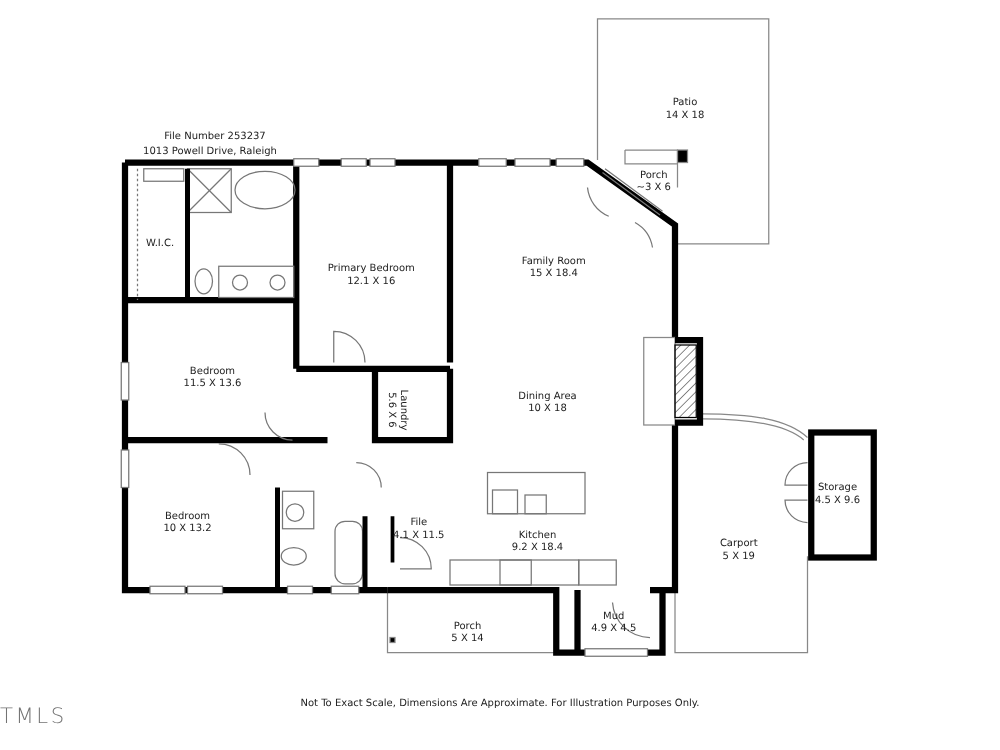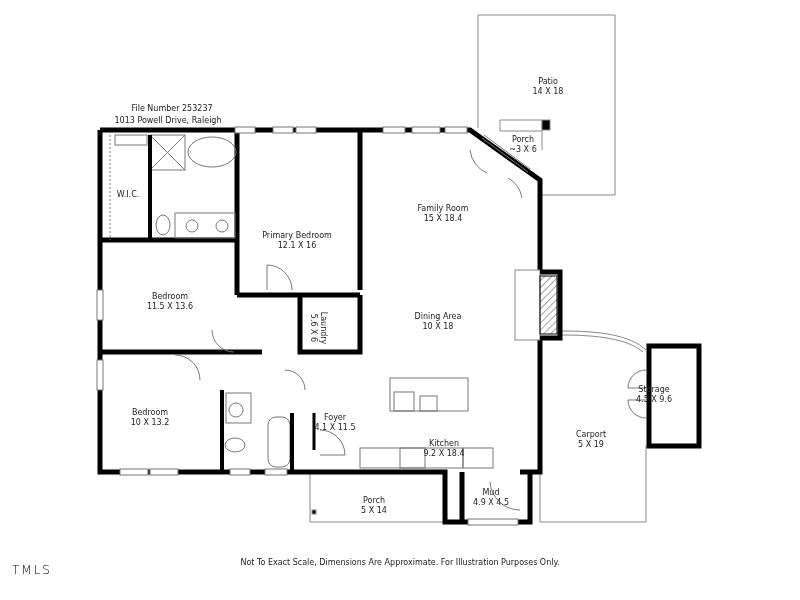--- a/index.html
+++ b/index.html
@@ -5,21 +5,21 @@
   html, body { margin:0; padding:0; background:#ffffff; }
   body { width:800px; height:600px; position:relative; overflow:hidden;
          font-family:"DejaVu Sans", sans-serif; color:#222; }
   svg#plan { position:absolute; left:0; top:0; }
   .lbl { position:absolute; font-size:8px; line-height:10px; text-align:center;
          white-space:nowrap; transform:translateX(-50%); color:#222; }
   .hdr { position:absolute; font-size:8px; line-height:11px; text-align:center;
          transform:translateX(-50%); white-space:nowrap; }
   .footer { position:absolute; left:400px; top:558px; transform:translateX(-50%);
             font-size:8px; white-space:nowrap; }
-  .logo { position:absolute; left:12px; top:563px; font-size:12px; color:#000000;
+  .logo { position:absolute; left:0; top:563px; font-size:17px; color:#737373;
           letter-spacing:2px; font-weight:300; }
   .vert { transform:translateX(-50%) rotate(90deg); transform-origin:center; }
 </style>
 </head>
 <body>
 
 <svg id="plan" width="800" height="600" viewBox="0 0 800 600">
 
   <g fill="none" stroke="#888" stroke-width="1">
     <polyline points="478,128 478,15 615,15 615,195 540,195"></polyline>
@@ -146,53 +146,53 @@
   <div>Patio</div>
   <div>14 X 18</div>
 </div>
 <div class="lbl" style="left:523px; top:135px;">
   <div>Porch</div>
   <div>~3 X 6</div>
 </div>
 <div class="lbl" style="left:128px; top:190px;">
   <div>W.I.C.</div>
 </div>
-<div class="lbl" style="left:297px; top:210px;margin-top:21px;">
+<div class="lbl" style="left:297px; top:210px;">
   <div>Primary Bedroom</div>
   <div>12.1 X 16</div>
 </div>
 <div class="lbl" style="left:443px; top:204px;">
   <div>Family Room</div>
   <div>15 X 18.4</div>
 </div>
 <div class="lbl" style="left:170px; top:292px;">
   <div>Bedroom</div>
   <div>11.5 X 13.6</div>
 </div>
 <div class="lbl vert" style="left:318px; top:318px;">
   <div>Laundry</div>
   <div>5.6 X 6</div>
 </div>
 <div class="lbl" style="left:438px; top:312px;">
   <div>Dining Area</div>
   <div>10 X 18</div>
 </div>
-<div class="lbl" style="left:654px; top:385px;">
+<div class="lbl" style="left:670px; top:385px;">
   <div>Storage</div>
   <div>4.5 X 9.6</div>
 </div>
 <div class="lbl" style="left:150px; top:408px;">
   <div>Bedroom</div>
   <div>10 X 13.2</div>
 </div>
 <div class="lbl" style="left:335px; top:413px;">
-  <div>Foyer</div>
+  <div>File</div>
   <div>4.1 X 11.5</div>
 </div>
-<div class="lbl" style="left:444px; top:423px;margin-top:16px;">
+<div class="lbl" style="left:430px; top:423px;">
   <div>Kitchen</div>
   <div>9.2 X 18.4</div>
 </div>
 <div class="lbl" style="left:591px; top:430px;">
   <div>Carport</div>
   <div>5 X 19</div>
 </div>
 <div class="lbl" style="left:491px; top:488px;">
   <div>Mud</div>
   <div>4.9 X 4.5</div>

